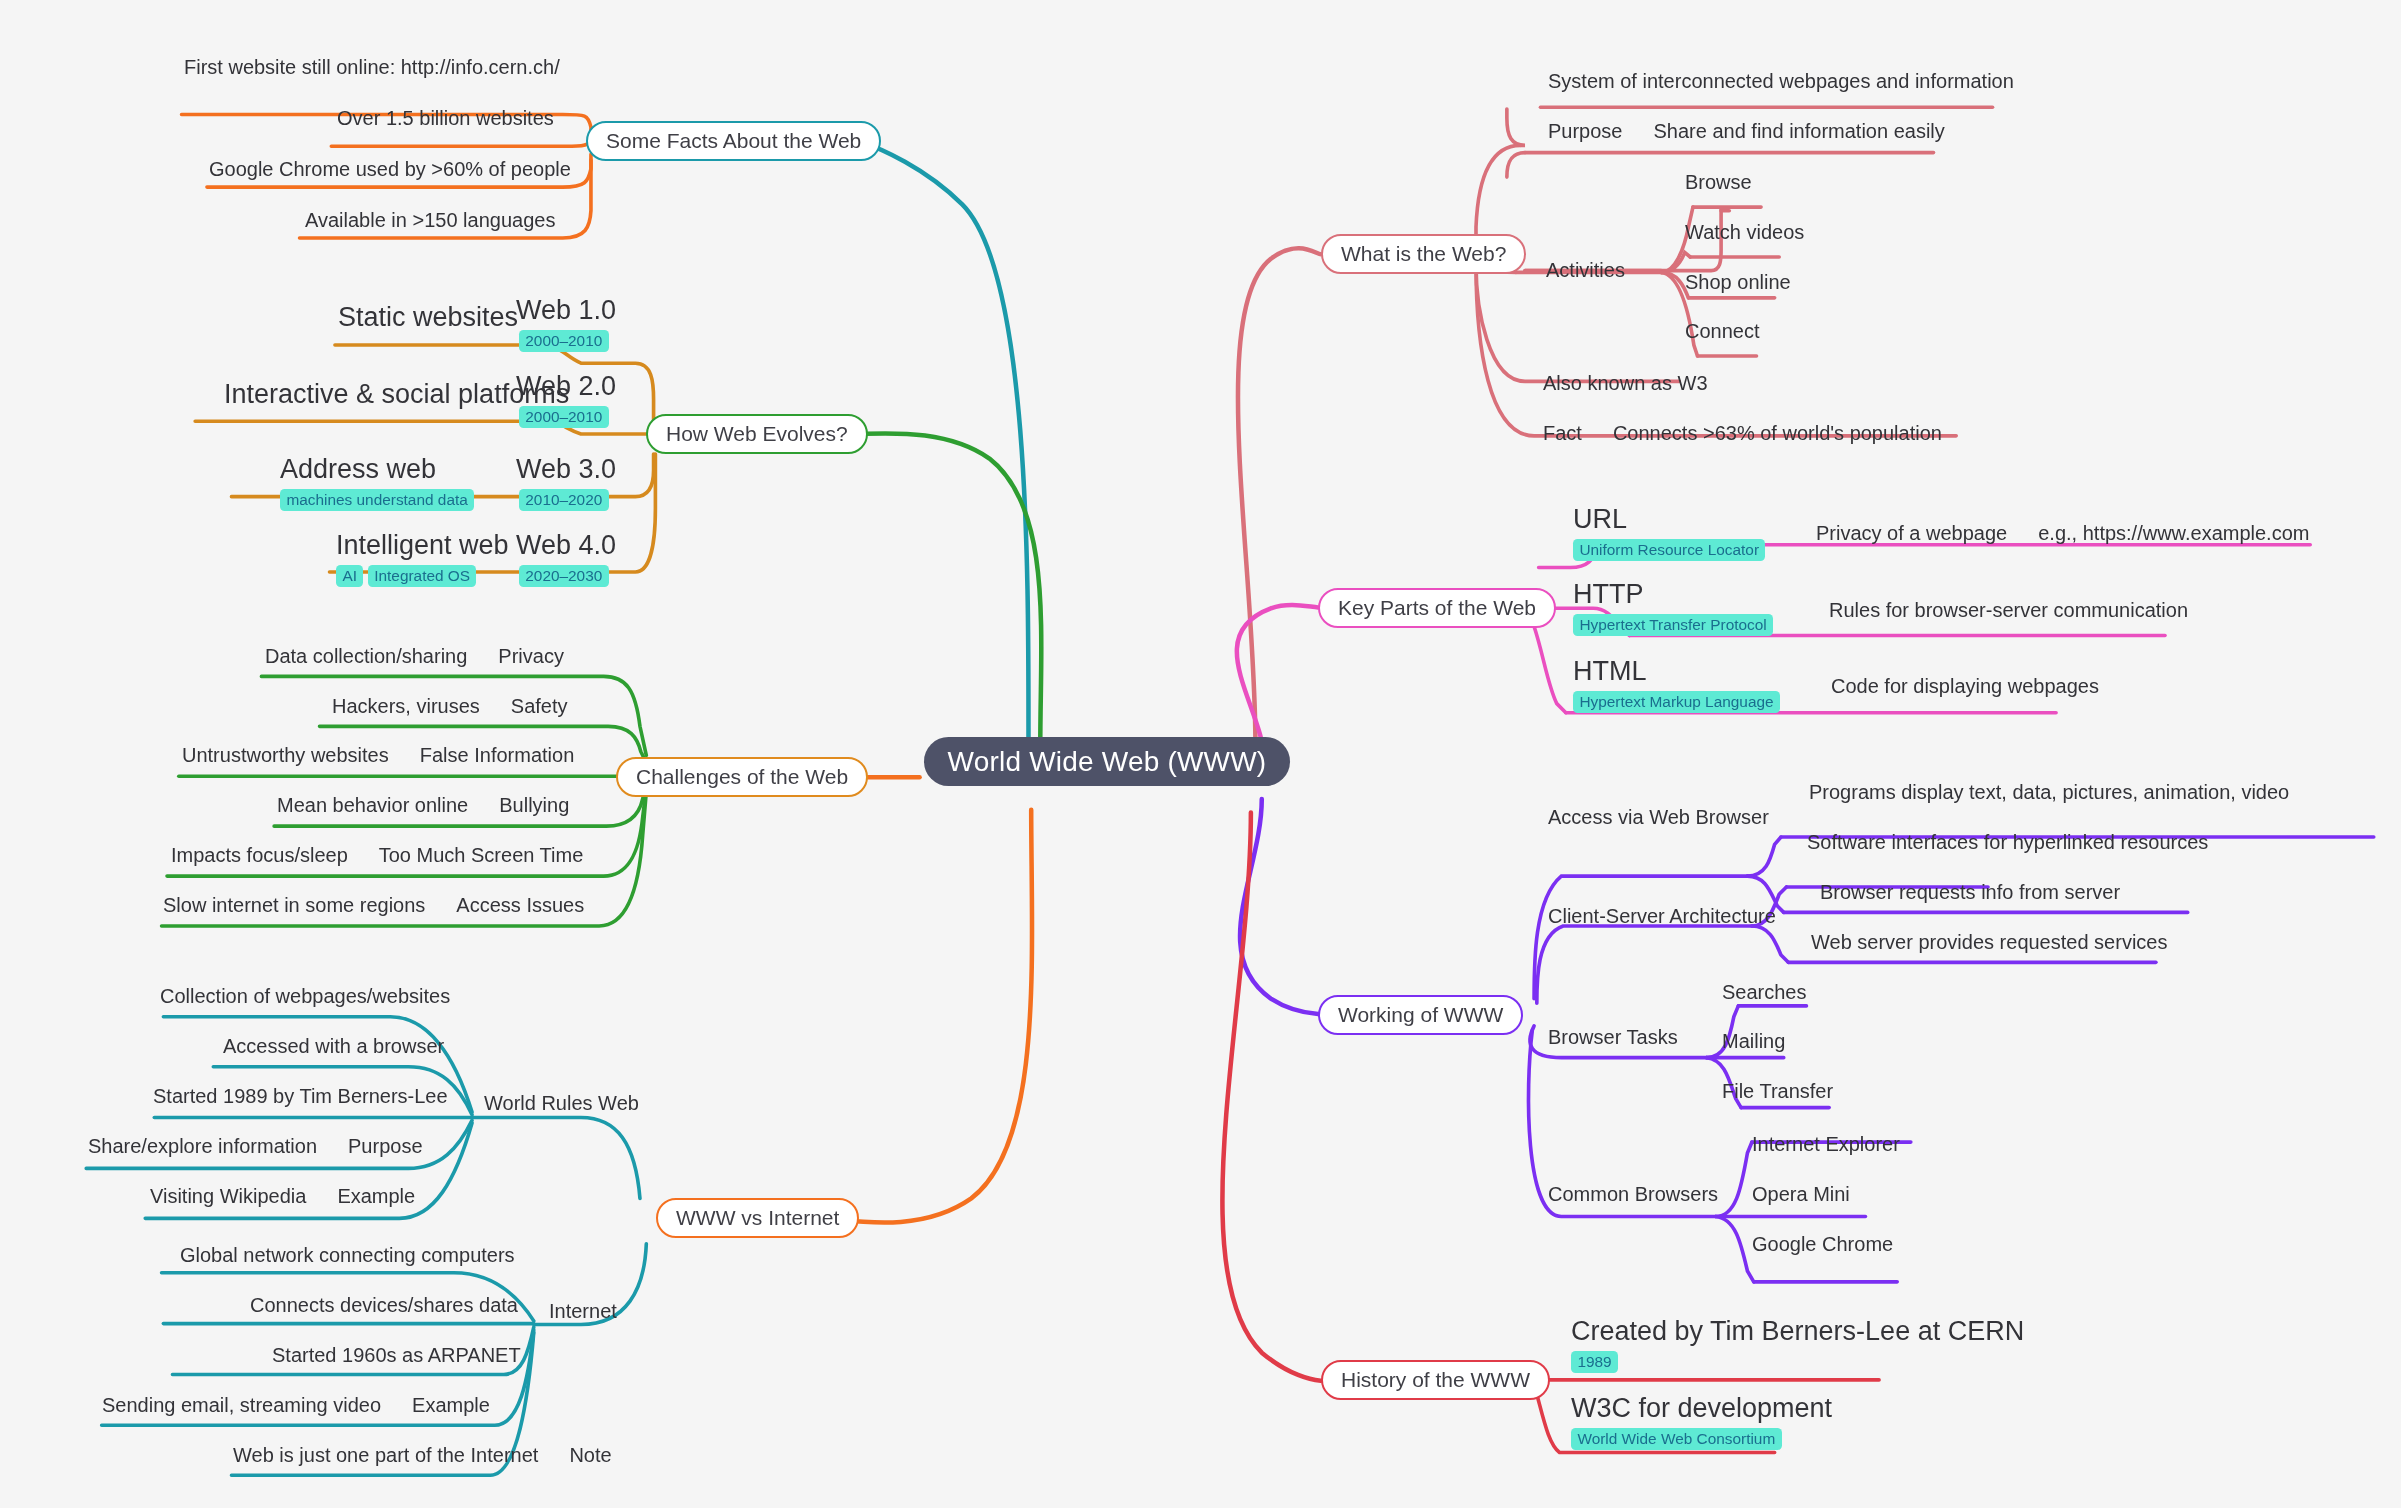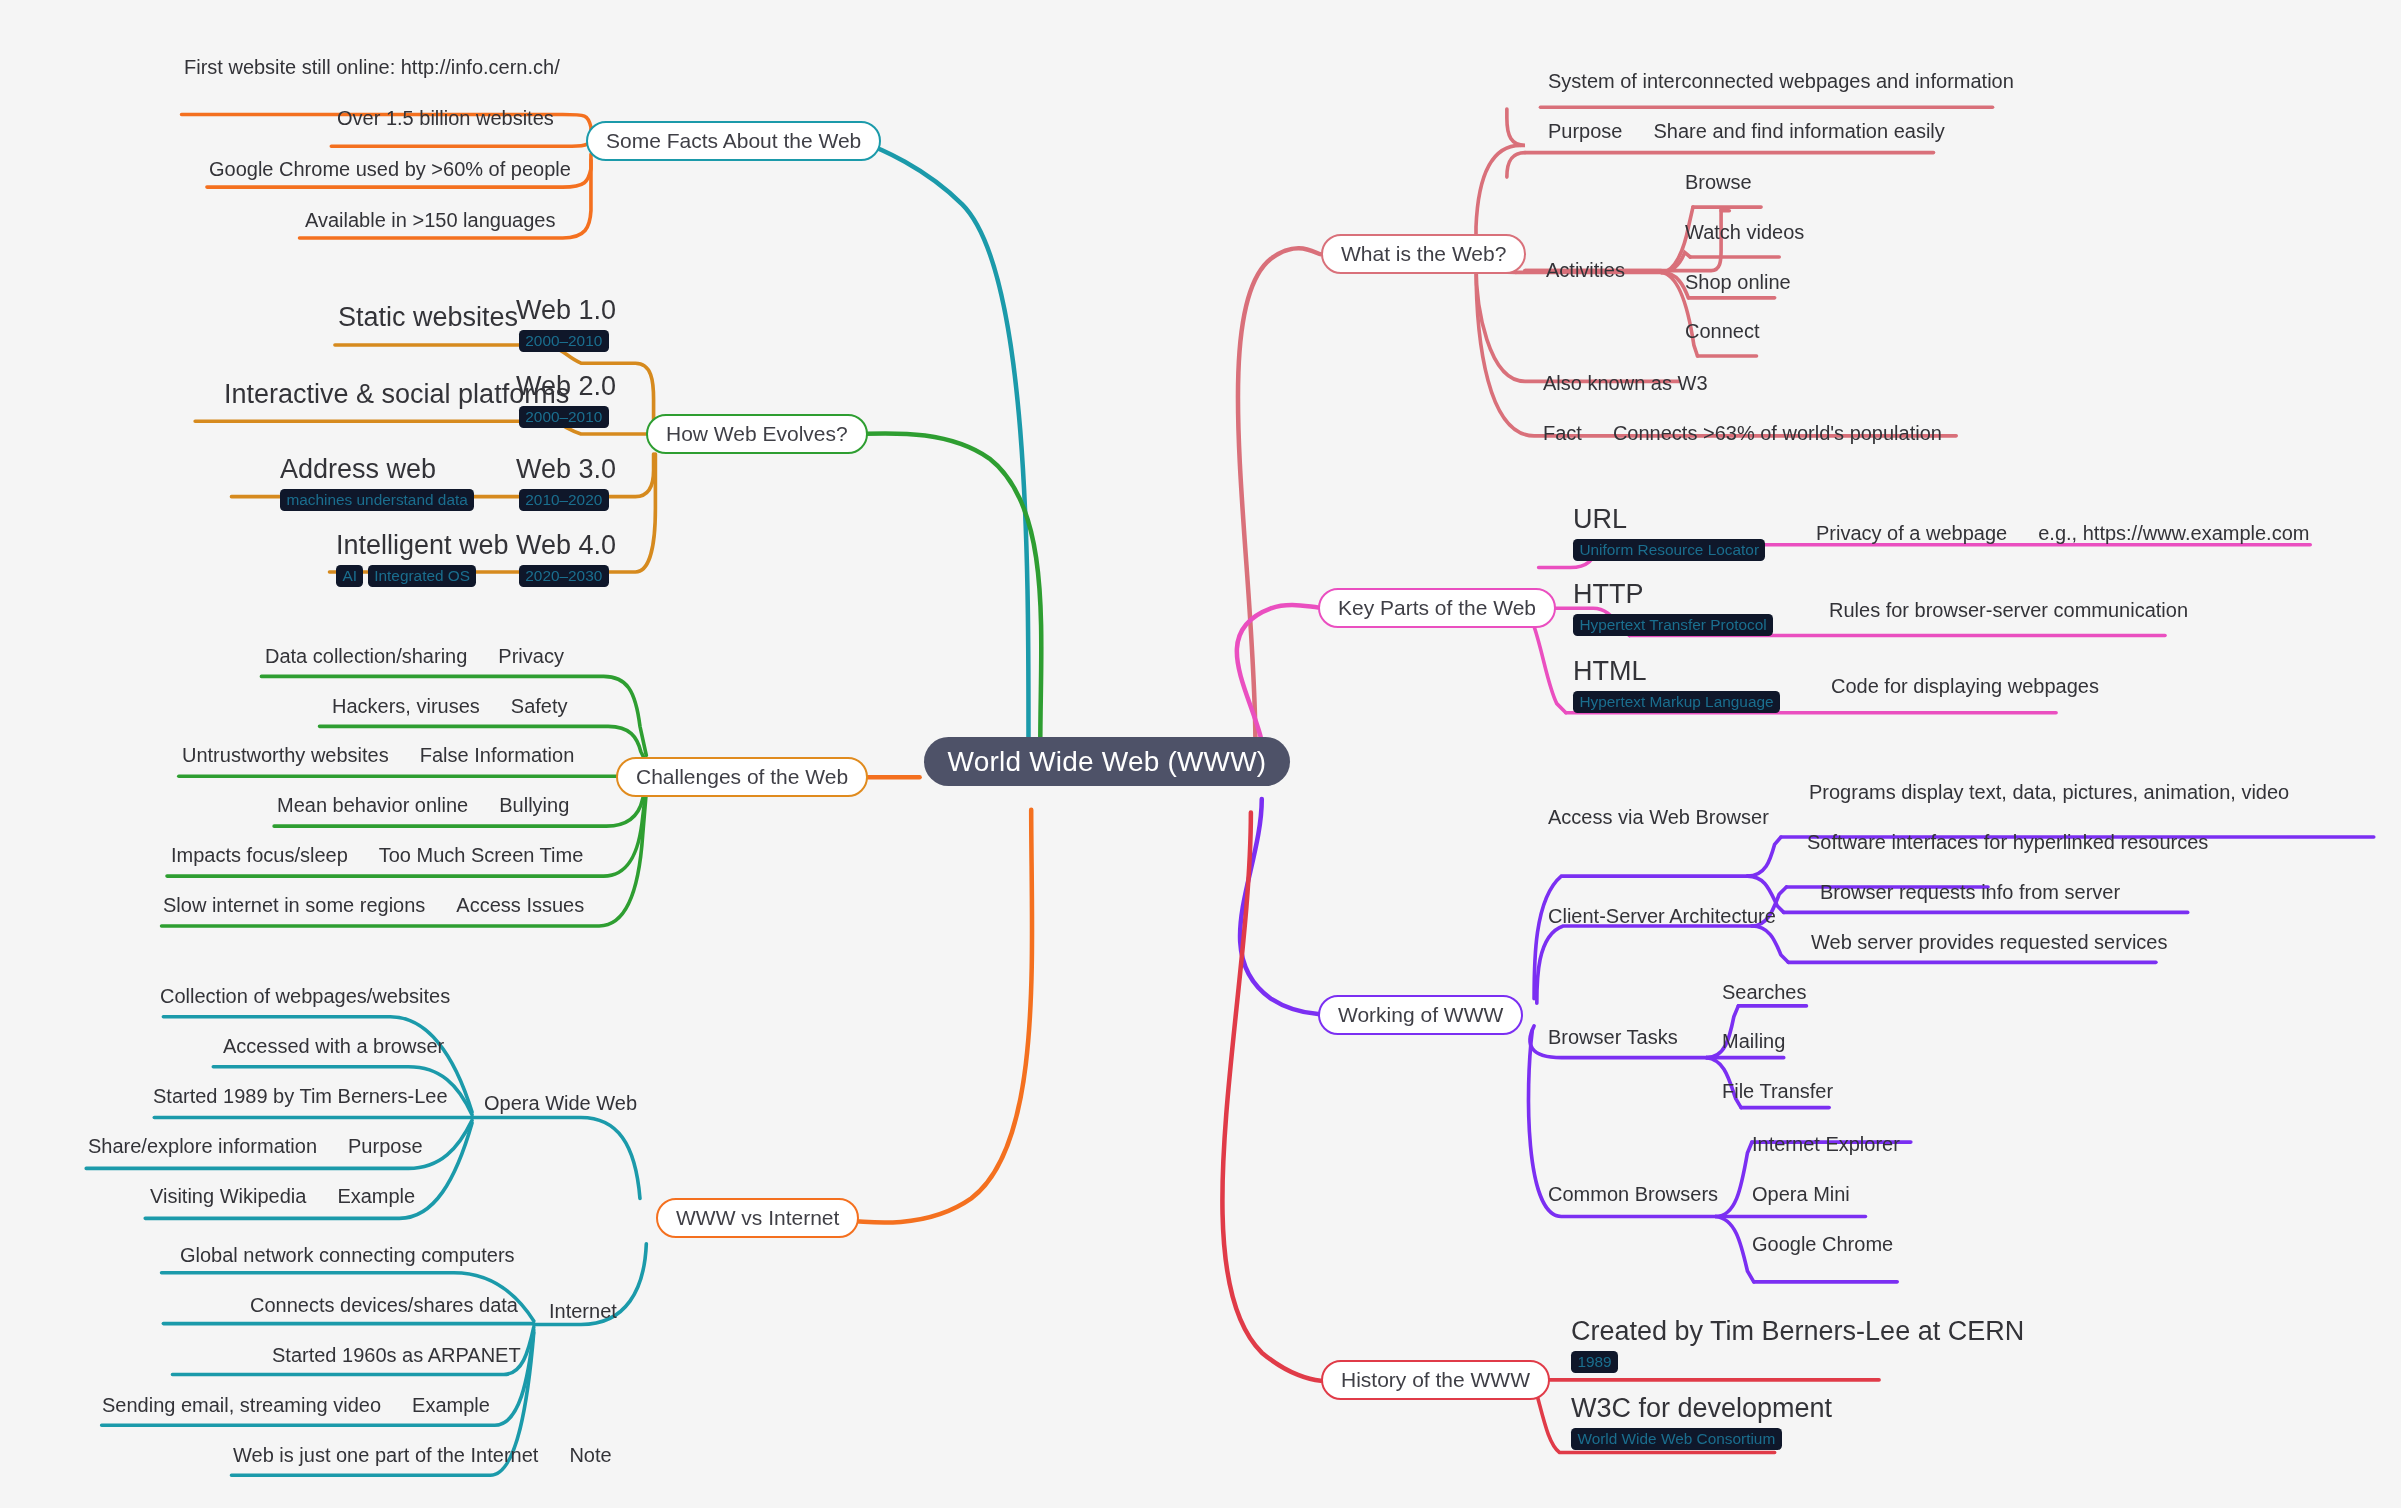--- a/index.html
+++ b/index.html
@@ -40,21 +40,21 @@
   }
   .leaf{
     position:absolute;
     white-space:nowrap;
     font-size:20px;
     color:#333338;
     line-height:1.15;
   }
   .badge{
     display:inline-block;
-    background:#0f172a;
+    background:#5eead4;
     color:#1a6e8e;
     border-radius:4.5px;
     font-size:15.4px;
     padding:1.8px 6.4px;
     line-height:1.25;
     margin-top:3.6px;
     margin-right:4.5px;
   }
   .stack{position:absolute;white-space:nowrap;}
   .stack .ttl{font-size:27px;color:#333338;display:block;}
@@ -282,21 +282,21 @@
   <div class="row" style="left:277px;top:794px;">
     <span>Mean behavior online</span><span class="gap"></span><span>Bullying</span>
   </div>
   <div class="row" style="left:171px;top:844px;">
     <span>Impacts focus/sleep</span><span class="gap"></span><span>Too Much Screen Time</span>
   </div>
   <div class="row" style="left:163px;top:894px;">
     <span>Slow internet in some regions</span><span class="gap"></span><span>Access Issues</span>
   </div>
 
-  <div class="leaf" style="left:484px;top:1092px;">Opera Wide Web</div>
+  <div class="leaf" style="left:484px;top:1092px;">World Rules Web</div>
 
   <div class="leaf" style="left:160px;top:985px;">Collection of webpages/websites</div>
   <div class="leaf" style="left:223px;top:1035px;">Accessed with a browser</div>
   <div class="leaf" style="left:153px;top:1085px;">Started 1989 by Tim Berners-Lee</div>
   <div class="row" style="left:88px;top:1135px;">
     <span>Share/explore information</span><span class="gap"></span><span>Purpose</span>
   </div>
   <div class="row" style="left:150px;top:1185px;">
     <span>Visiting Wikipedia</span><span class="gap"></span><span>Example</span>
   </div>

